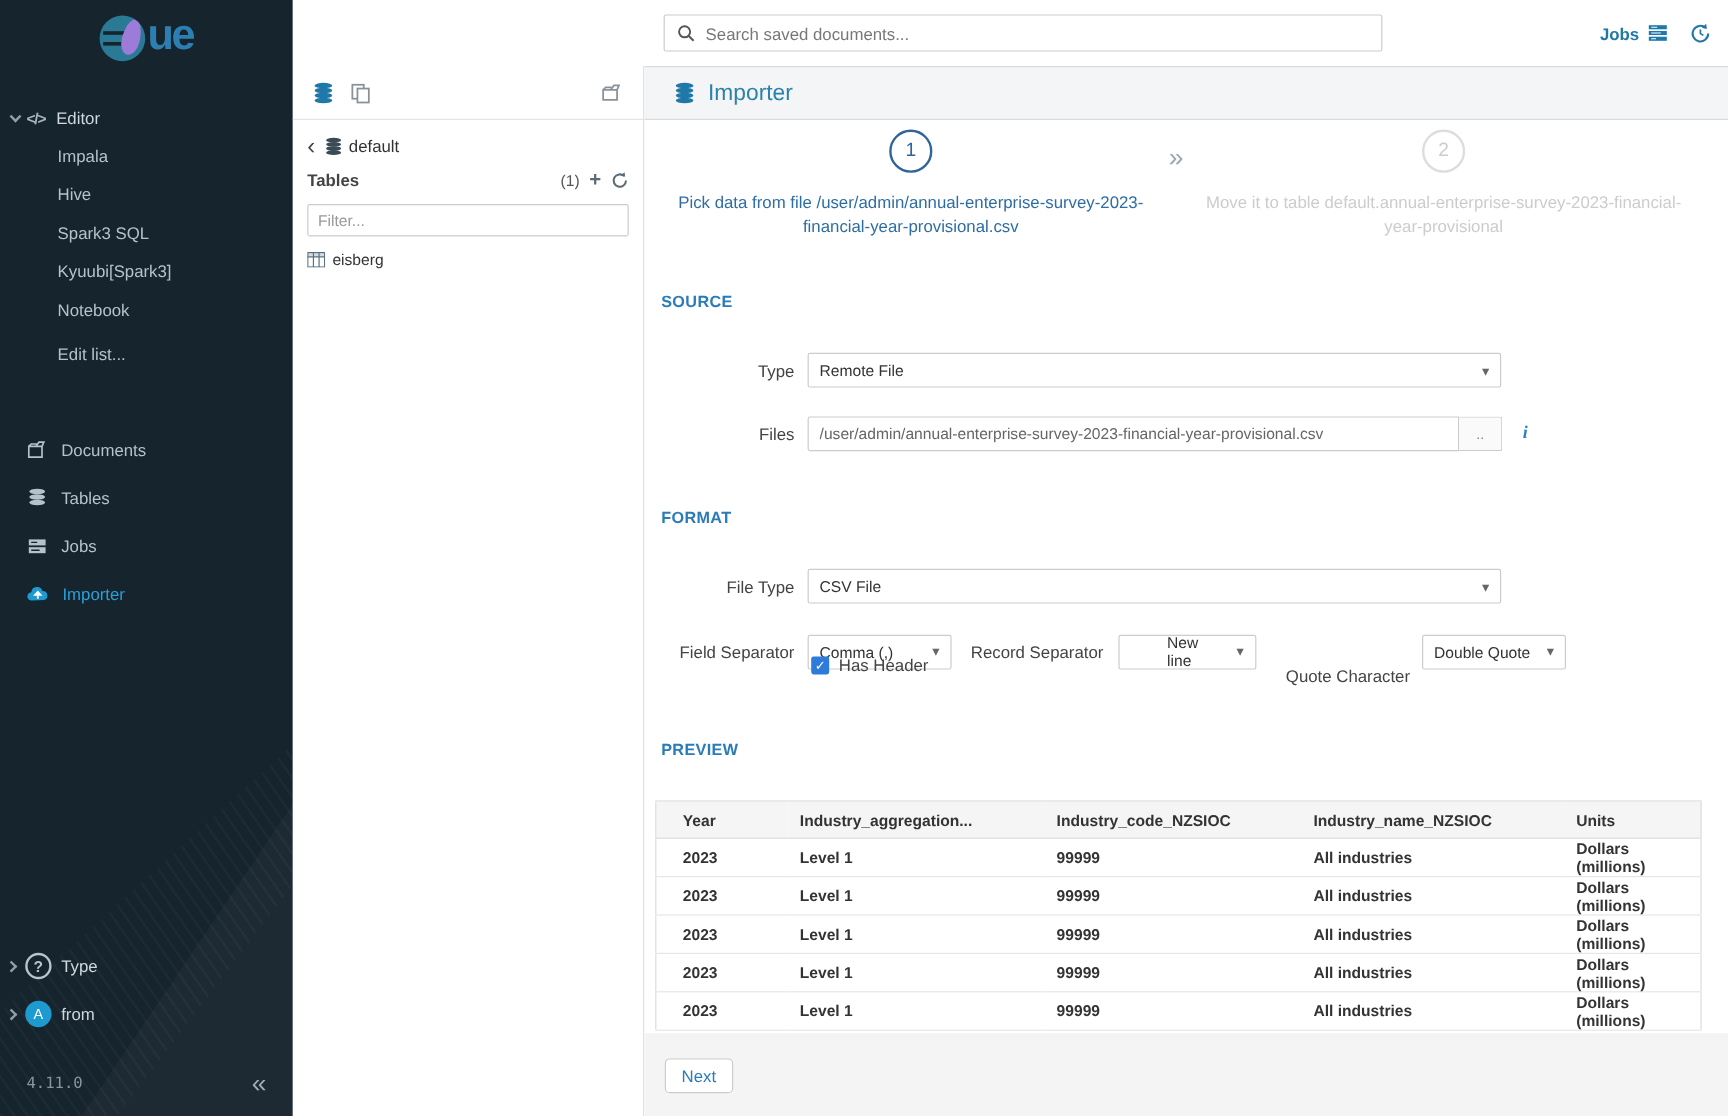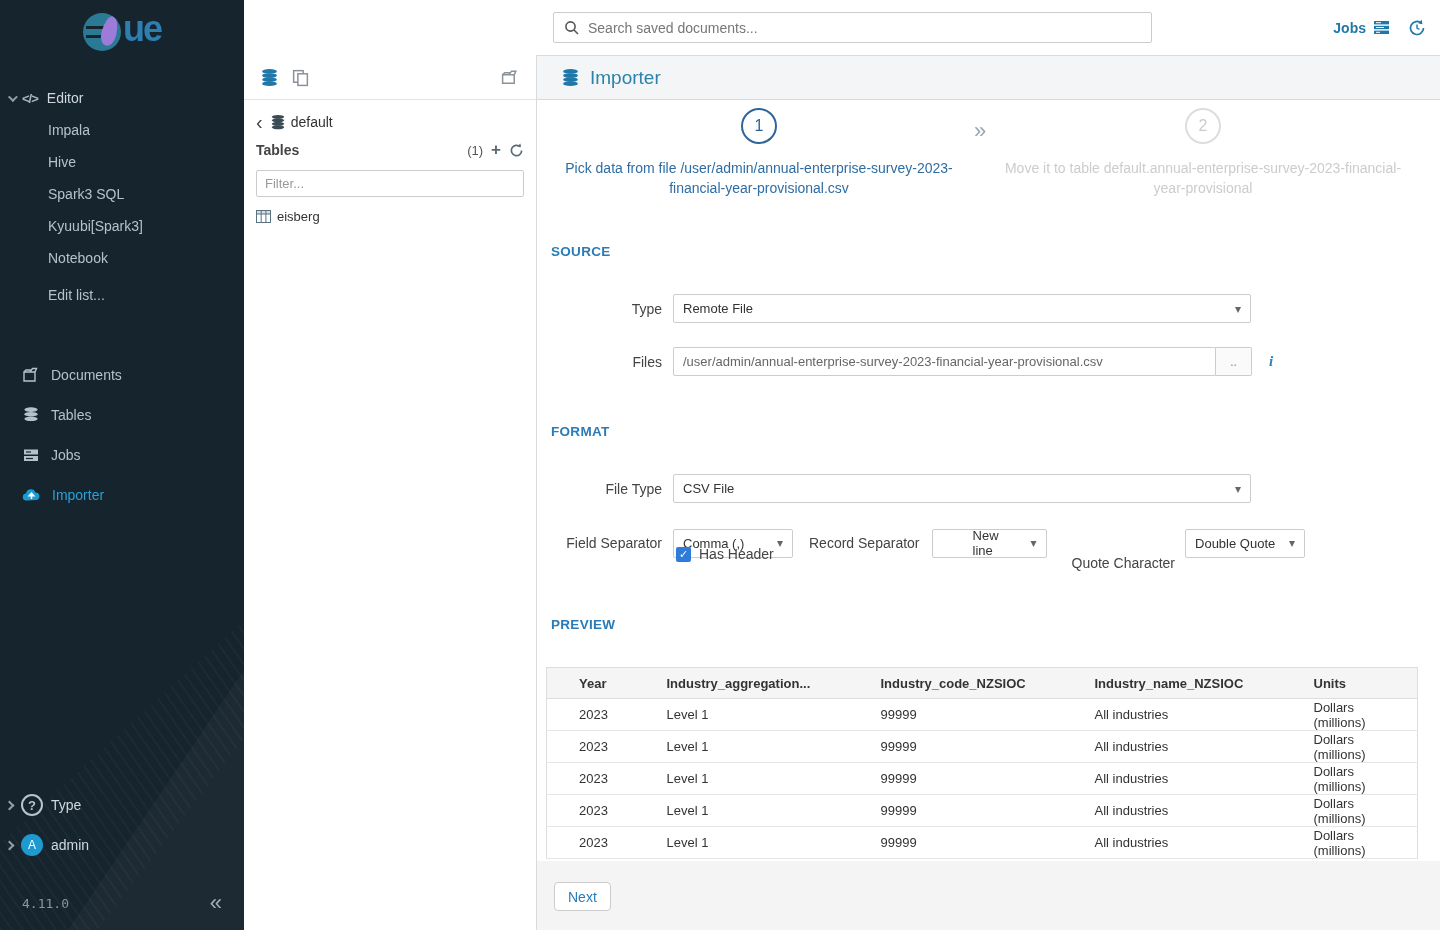--- a/index.html
+++ b/index.html
@@ -120,22 +120,22 @@
   .checkbox { width:15px; height:15px; background:#2f7bd9; border-radius:2px; margin-right:8px;
     display:flex; align-items:center; justify-content:center; color:#fff; font-size:11px; cursor:pointer; }
   .checkbox.checked::after { content:"\2713"; }
 
   
   .preview-table { position:absolute; left:9px; top:567px; width:872px; border-collapse:collapse;
     border-left:1px solid #ddd; border-right:1px solid #ddd; }
   .preview-table th { background:#f5f5f5; border-top:1px solid #ddd; border-bottom:1px solid #ddd;
     height:31px; text-align:left; font-size:13px; color:#333; font-weight:bold; padding:0 8px 0 10px; }
   .preview-table td { height:32px; border-bottom:1px solid #e6e6e6; font-size:13px; color:#333;
-    padding:0 8px 0 10px; background:#fff; }
-  .preview-table th:first-child, .preview-table td:first-child { padding-left:32px; }
+    padding:0 8px 0 10px; background:#fff;font-weight:bold; }
+  .preview-table th:first-child, .preview-table td:first-child { padding-left:22px; }
 
   .footer-band { position:absolute; left:0; top:761px; width:903px; height:69px; background:#f4f4f4; }
   .next-btn { position:absolute; left:17px; top:21px; min-width:56px; height:29px;
     background:#fff; border:1px solid #ccc; border-radius:4px; color:#2a7cb8; font-size:14px;
     font-family:inherit; cursor:pointer; padding:0 13px; }
 </style>
 </head>
 <body>
 
 <div class="sidebar">
@@ -205,21 +205,21 @@
 
   <div class="side-section" style="top:785px;">
     <div class="foot-item">
       <span class="chevron right"></span>
       <span class="help-circle">?</span>
       <span>Type</span>
     </div>
     <div class="foot-item">
       <span class="chevron right"></span>
       <span class="avatar">A</span>
-      <span>admin</span>
+      <span>from</span>
     </div>
   </div>
 
   <div class="version-row">
     <span class="version">4.11.0</span>
     <span class="collapse">«</span>
   </div>
 </div>
 
 <div class="topbar">

